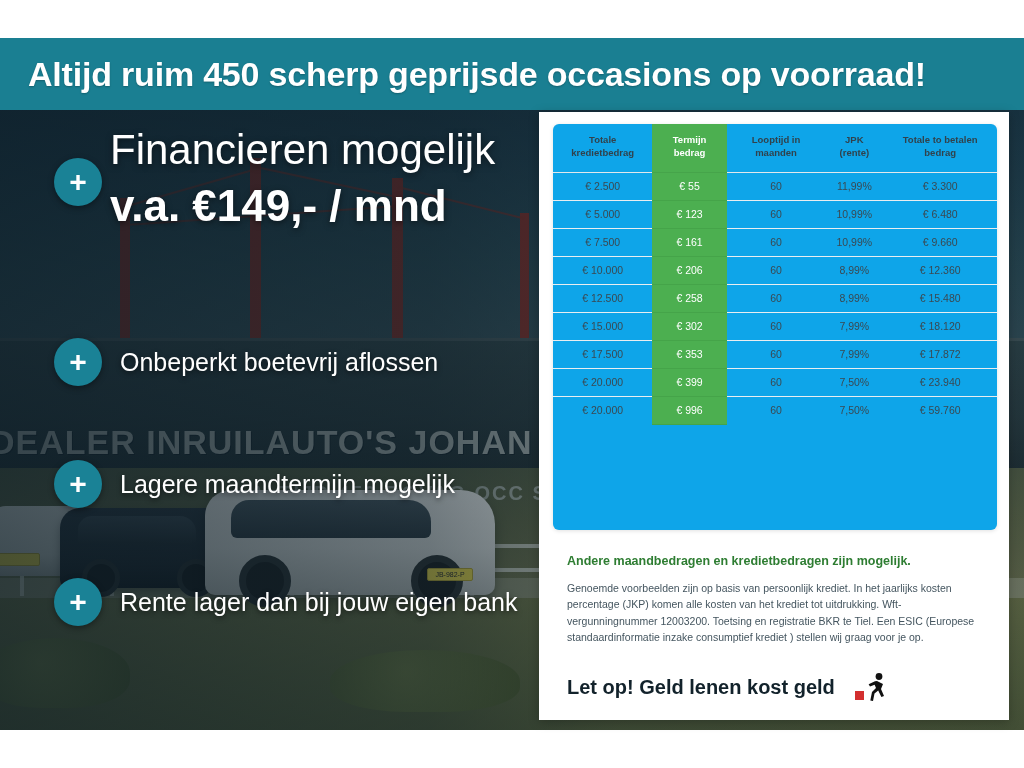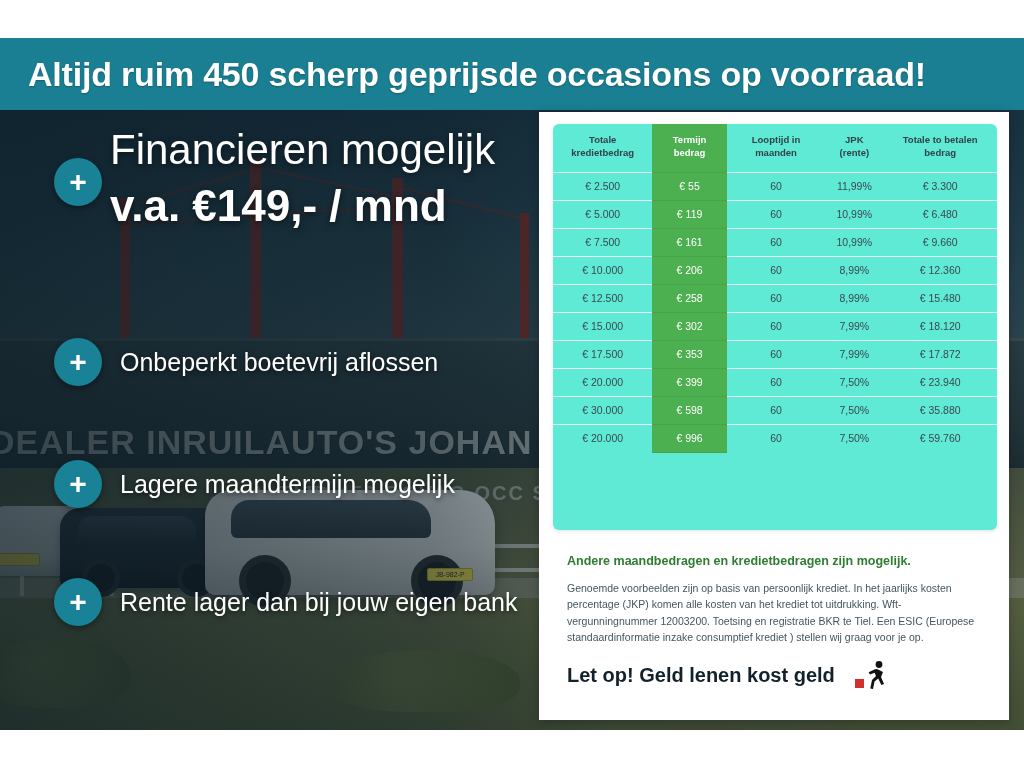--- a/index.html
+++ b/index.html
@@ -166,21 +166,21 @@
   .bullet-top { left:54px; top:158px; }
 
   
   .panel {
     position:absolute; left:539px; top:112px; width:470px; height:608px;
     background:#ffffff;
     box-shadow:0 2px 10px rgba(0,0,0,.25);
   }
   .table-card {
     position:absolute; left:14px; top:12px; width:444px; height:406px;
-    background:#5eead4; border-radius:6px; box-shadow:0 1px 4px rgba(0,0,0,.12);
+    background:#0ea5e9; border-radius:6px; box-shadow:0 1px 4px rgba(0,0,0,.12);
     overflow:hidden;
   }
   table.rates {
     width:100%; border-collapse:collapse; font-size:10.5px; color:#2d3b44;
   }
   table.rates th {
     font-size:9.5px; font-weight:bold; color:#31424c; padding:10px 4px 12px;
     line-height:1.35; vertical-align:middle; text-align:center;
     border-bottom:1px solid #e2e8ec;
   }
@@ -198,21 +198,21 @@
   }
   .note-green {
     position:absolute; left:28px; top:442px; width:420px;
     color:#2e7d32; font-weight:bold; font-size:12.5px;
   }
   .note-body {
     position:absolute; left:28px; top:468px; width:412px;
     color:#44555f; font-size:10.5px; line-height:1.55;
   }
   .warn {
-    position:absolute; left:28px; top:548px; width:420px;
+    position:absolute; left:28px; top:560px; width:420px;
     display:flex; align-items:center; gap:20px;
   }
   .warn-text {
     color:#12222b; font-weight:bold; font-size:20px; white-space:nowrap;
   }
   .warn-icon { width:34px; height:30px; position:relative; flex:0 0 auto;}
   .warn-icon .box { position:absolute; left:0; bottom:2px; width:9px; height:9px; background:#d32f2f; }
   .warn-icon svg { position:absolute; left:9px; top:0; }
 </style>
 </head>
@@ -319,21 +319,21 @@
         <tbody>
             <tr>
               <td>€ 2.500</td>
               <td class="col-term">€ 55</td>
               <td>60</td>
               <td>11,99%</td>
               <td>€ 3.300</td>
             </tr>
             <tr>
               <td>€ 5.000</td>
-              <td class="col-term">€ 119</td>
+              <td class="col-term">€ 123</td>
               <td>60</td>
               <td>10,99%</td>
               <td>€ 6.480</td>
             </tr>
             <tr>
               <td>€ 7.500</td>
               <td class="col-term">€ 161</td>
               <td>60</td>
               <td>10,99%</td>
               <td>€ 9.660</td>
@@ -365,27 +365,20 @@
               <td>60</td>
               <td>7,99%</td>
               <td>€ 17.872</td>
             </tr>
             <tr>
               <td>€ 20.000</td>
               <td class="col-term">€ 399</td>
               <td>60</td>
               <td>7,50%</td>
               <td>€ 23.940</td>
-            </tr>
-            <tr>
-              <td>€ 30.000</td>
-              <td class="col-term">€ 598</td>
-              <td>60</td>
-              <td>7,50%</td>
-              <td>€ 35.880</td>
             </tr>
             <tr>
               <td>€ 20.000</td>
               <td class="col-term">€ 996</td>
               <td>60</td>
               <td>7,50%</td>
               <td>€ 59.760</td>
             </tr>
           </tbody>
       </table>

